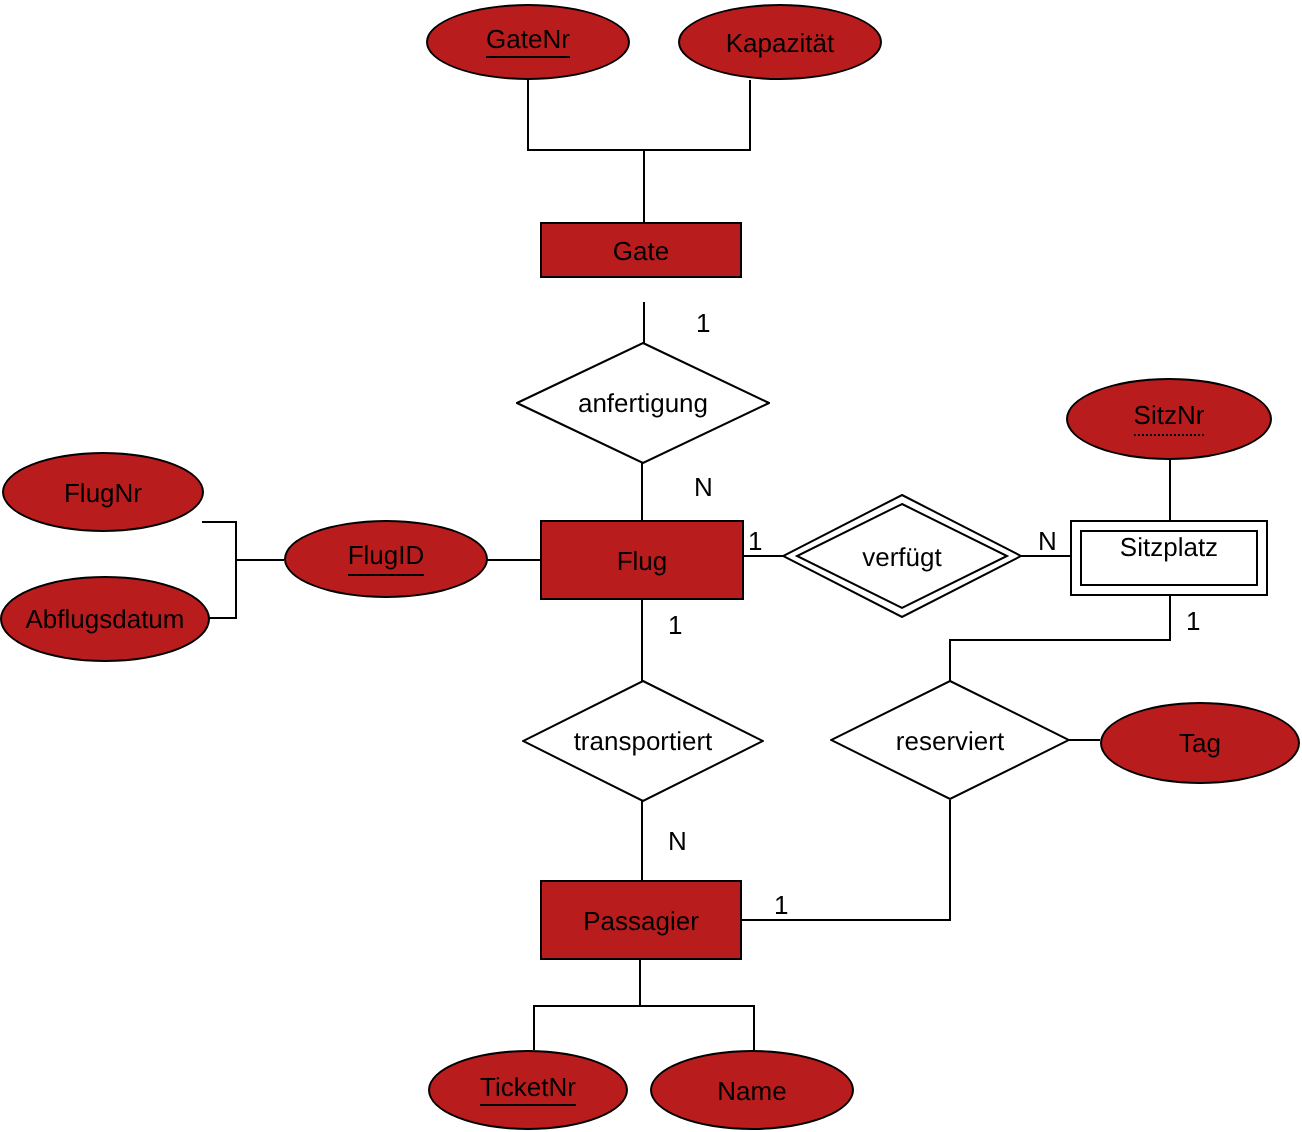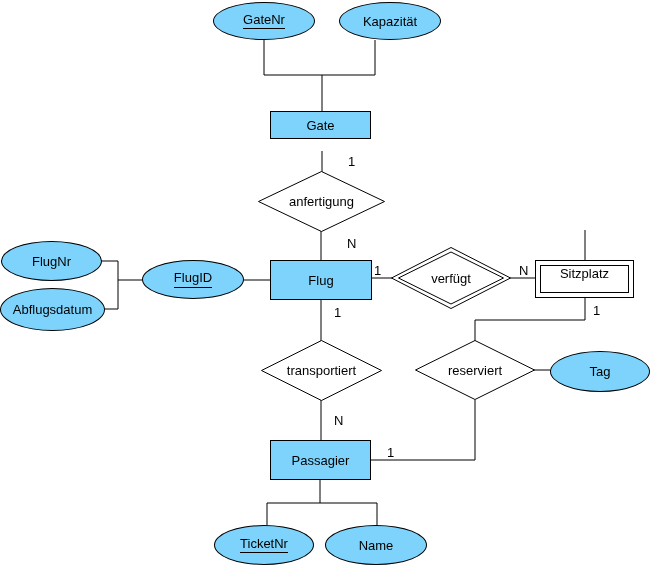--- a/index.html
+++ b/index.html
@@ -4,21 +4,21 @@
 <style>
   html,body { margin:0; padding:0; background:#ffffff; }
   #stage {
     position:relative; width:651px; height:566px; background:#ffffff;
     font-family:"Liberation Sans", sans-serif; font-size:13px; color:#000000;
     overflow:hidden;
   }
   #wires { position:absolute; left:0; top:0; width:651px; height:566px; }
   #wires path { stroke:#000000; stroke-width:1; fill:none; }
   .node {
-    position:absolute; box-sizing:border-box; background:#7dd3fc;
+    position:absolute; box-sizing:border-box; background:#b91c1c;
     display:flex; align-items:center; justify-content:center;
     white-space:nowrap; text-align:center;
   }
   .entity { border:1px solid #000000; }
   .weak { background:#ffffff; border:1px solid #000000; }
   .weak-inner {
     position:absolute; left:4px; top:4px; right:4px; bottom:4px;
     border:1px solid #000000;
     display:flex; align-items:flex-start; justify-content:center;
   }
@@ -102,32 +102,35 @@
   </div>
 
   <div class="node attr" style="left:213px; top:2px; width:102px; height:38px;">
     <span class="u-solid">GateNr</span>
   </div>
 
   <div class="node attr" style="left:339px; top:2px; width:102px; height:38px;">
     <span>Kapazität</span>
   </div>
 
-  <div class="node attr" style="left:1px; top:241px; width:101px; height:40px;align-items:center;">
+  <div class="node attr" style="left:1px; top:226px; width:101px; height:40px;align-items:center;">
     <span>FlugNr</span>
   </div>
 
   <div class="node attr" style="left:0px; top:288px; width:105px; height:43px;">
     <span>Abflugsdatum</span>
   </div>
 
   <div class="node attr" style="left:142px; top:260px; width:102px; height:39px;">
     <span class="u-solid">FlugID</span>
   </div>
 
+  <div class="node attr" style="left:533px; top:189px; width:103px; height:41px;">
+    <span class="u-dotted">SitzNr</span>
+  </div>
 
   <div class="node attr" style="left:550px; top:351px; width:100px; height:41px;">
     <span>Tag</span>
   </div>
 
   <div class="node attr" style="left:214px; top:525px; width:100px; height:40px;">
     <span class="u-solid">TicketNr</span>
   </div>
 
   <div class="node attr" style="left:325px; top:525px; width:102px; height:40px;">

